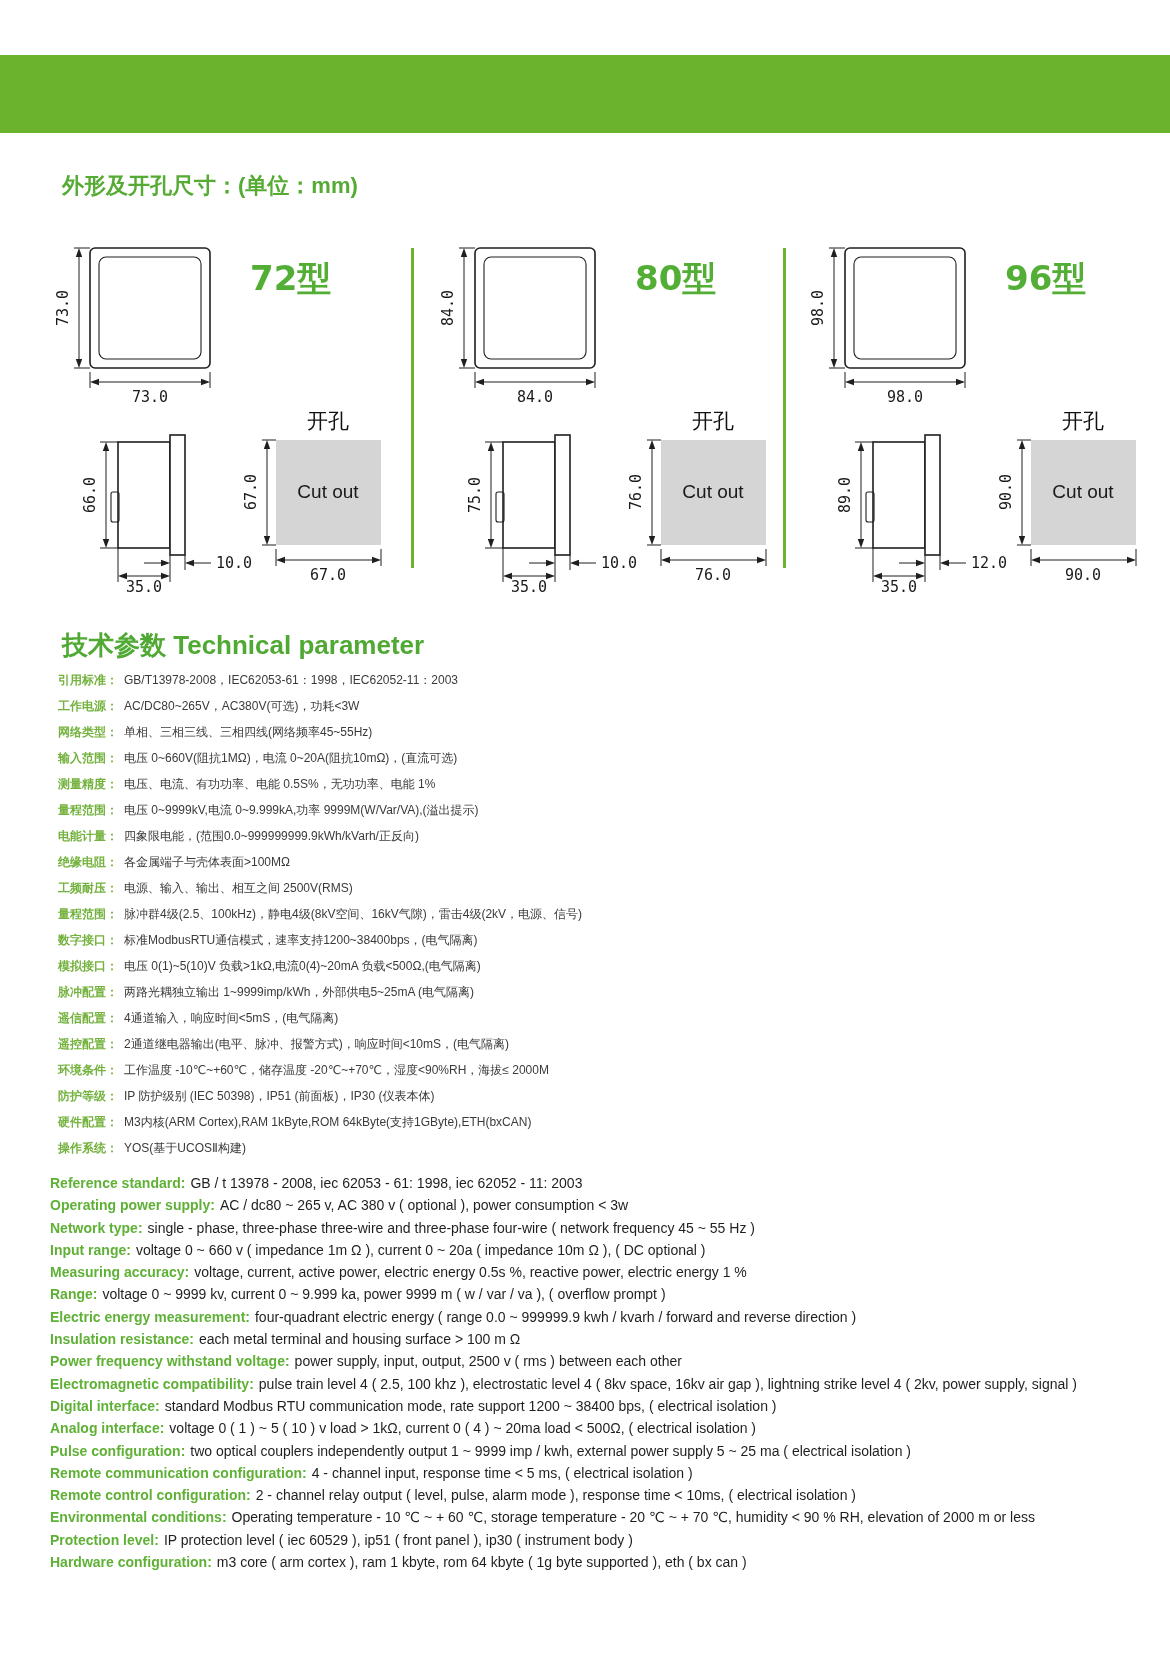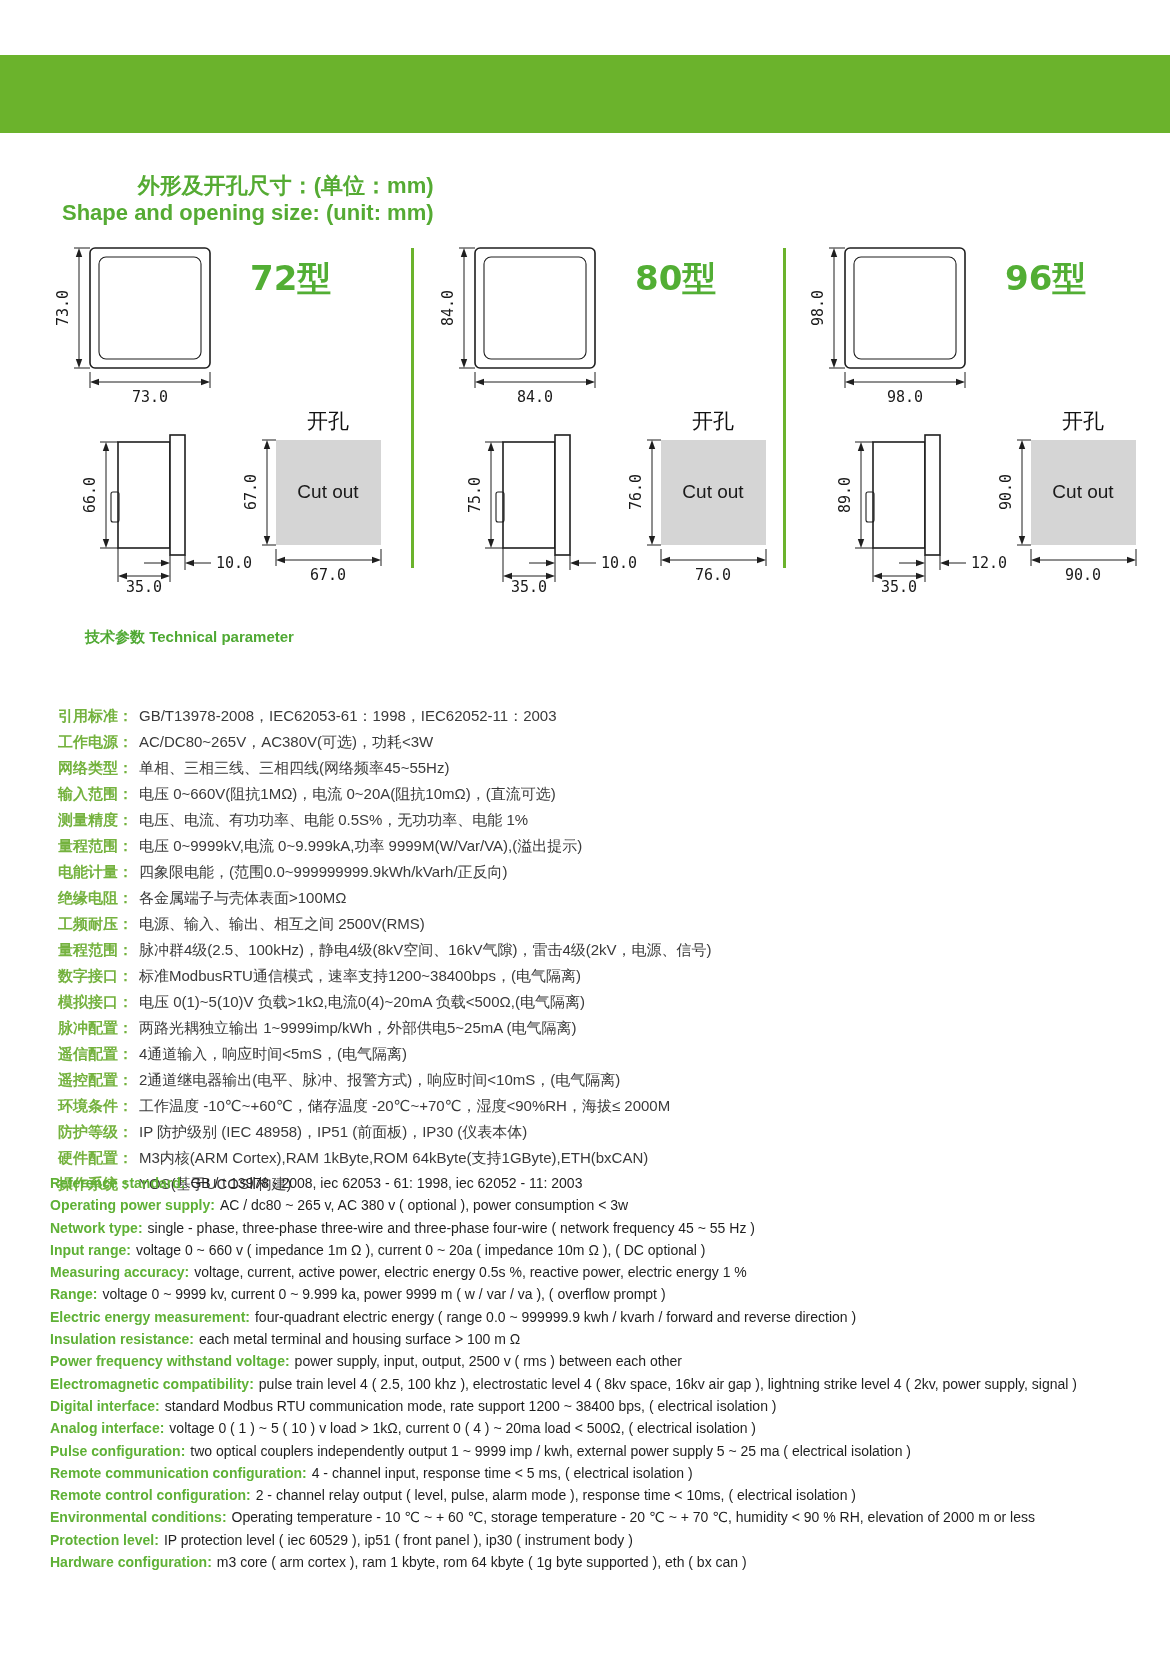--- a/index.html
+++ b/index.html
@@ -28,36 +28,35 @@
   svg text.dim{font-family:"DejaVu Sans Mono","Liberation Mono",monospace;font-size:15px;fill:#1a1a1a;}
   svg text.kk{font-family:"DejaVu Sans","Liberation Sans",sans-serif;font-size:21px;fill:#111;}
   svg text.co{font-family:"Liberation Sans","DejaVu Sans",sans-serif;font-size:19px;fill:#1a1a1a;}
   svg text.model{font-family:"DejaVu Sans","Liberation Sans",sans-serif;font-size:34px;font-weight:bold;fill:#52ae34;}
   svg rect.cut{fill:#d5d5d5;stroke:none;}
 
   .divider{width:3px;background:#6bb32c;top:248px;height:320px;}
   .div1{left:411px;} .div2{left:783px;}
 
   
-  .tech-heading{left:62px;top:628px;font-size:15px;font-weight:bold;color:#4fa933;margin-left:23px;}
+  .tech-heading{left:62px;top:628px;font-size:26px;font-weight:bold;color:#4fa933;}
 
   .specs{white-space:nowrap;}
-  .specs-zh{left:58px;top:667px;font-size:15px;line-height:26px;color:#3a3a3a;margin-top:36px;}
+  .specs-zh{left:58px;top:667px;font-size:12px;line-height:26px;color:#3a3a3a;}
   .specs-zh .lbl{color:#74b23e;font-weight:bold;margin-right:6px;}
   .specs-en{left:50px;top:1172px;font-size:14px;line-height:22.3px;color:#1f1f1f;}
   .specs-en .lbl{color:#5fb136;font-weight:bold;margin-right:5px;text-align:right;}
 </style>
 </head>
 <body>
 
 <div class="abs band"></div>
 
 <div class="abs sec1-title">
   <div class="t-zh">外形及开孔尺寸：(单位：mm)</div>
-  <div class="t-en">Shape and opening size: (unit: mm)</div>
 </div>
 
 <div class="abs models">
 
     <div class="model-col">
       <svg width="350" height="365" viewBox="0 0 350 365">
 
         <g>
           <rect class="ln" x="50" y="18" width="120" height="120" rx="5"></rect>
           <rect class="ln2" x="59" y="27" width="102" height="102" rx="7"></rect>
@@ -325,21 +324,21 @@
     <div class="spec-line"><span class="lbl">模拟接口：</span><span class="val">电压 0(1)~5(10)V 负载&gt;1kΩ,电流0(4)~20mA 负载&lt;500Ω,(电气隔离)</span></div>
 
     <div class="spec-line"><span class="lbl">脉冲配置：</span><span class="val">两路光耦独立输出 1~9999imp/kWh，外部供电5~25mA (电气隔离)</span></div>
 
     <div class="spec-line"><span class="lbl">遥信配置：</span><span class="val">4通道输入，响应时间&lt;5mS，(电气隔离)</span></div>
 
     <div class="spec-line"><span class="lbl">遥控配置：</span><span class="val">2通道继电器输出(电平、脉冲、报警方式)，响应时间&lt;10mS，(电气隔离)</span></div>
 
     <div class="spec-line"><span class="lbl">环境条件：</span><span class="val">工作温度 -10℃~+60℃，储存温度 -20℃~+70℃，湿度&lt;90%RH，海拔≤ 2000M</span></div>
 
-    <div class="spec-line"><span class="lbl">防护等级：</span><span class="val">IP 防护级别 (IEC 48958)，IP51 (前面板)，IP30 (仪表本体)</span></div>
+    <div class="spec-line"><span class="lbl">防护等级：</span><span class="val">IP 防护级别 (IEC 50398)，IP51 (前面板)，IP30 (仪表本体)</span></div>
 
     <div class="spec-line"><span class="lbl">硬件配置：</span><span class="val">M3内核(ARM Cortex),RAM 1kByte,ROM 64kByte(支持1GByte),ETH(bxCAN)</span></div>
 
     <div class="spec-line"><span class="lbl">操作系统：</span><span class="val">YOS(基于UCOSⅡ构建)</span></div>
   </div>
 
 <div class="abs specs specs-en">
 
     <div class="spec-line"><span class="lbl">Reference standard:</span><span class="val">GB / t 13978 - 2008, iec 62053 - 61: 1998, iec 62052 - 11: 2003</span></div>
 

